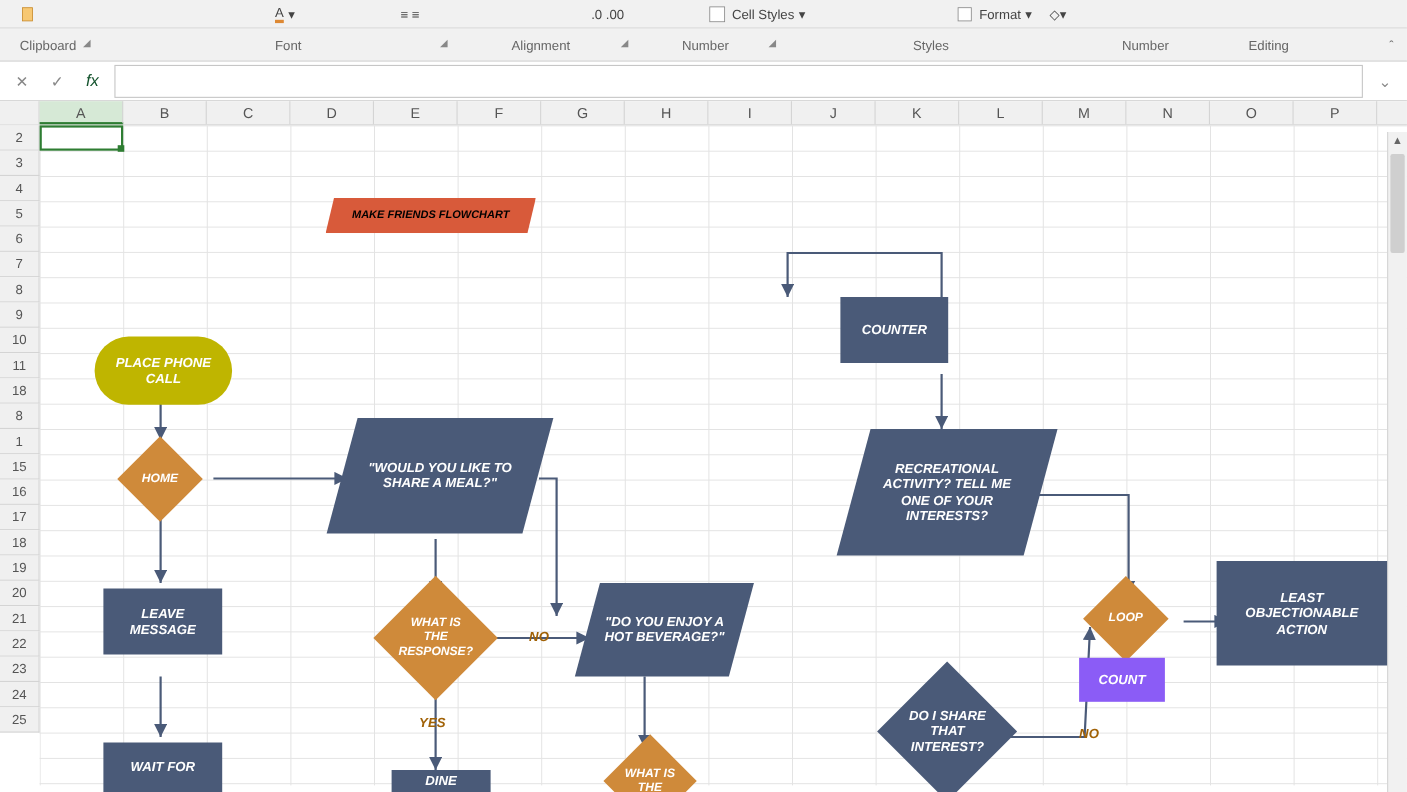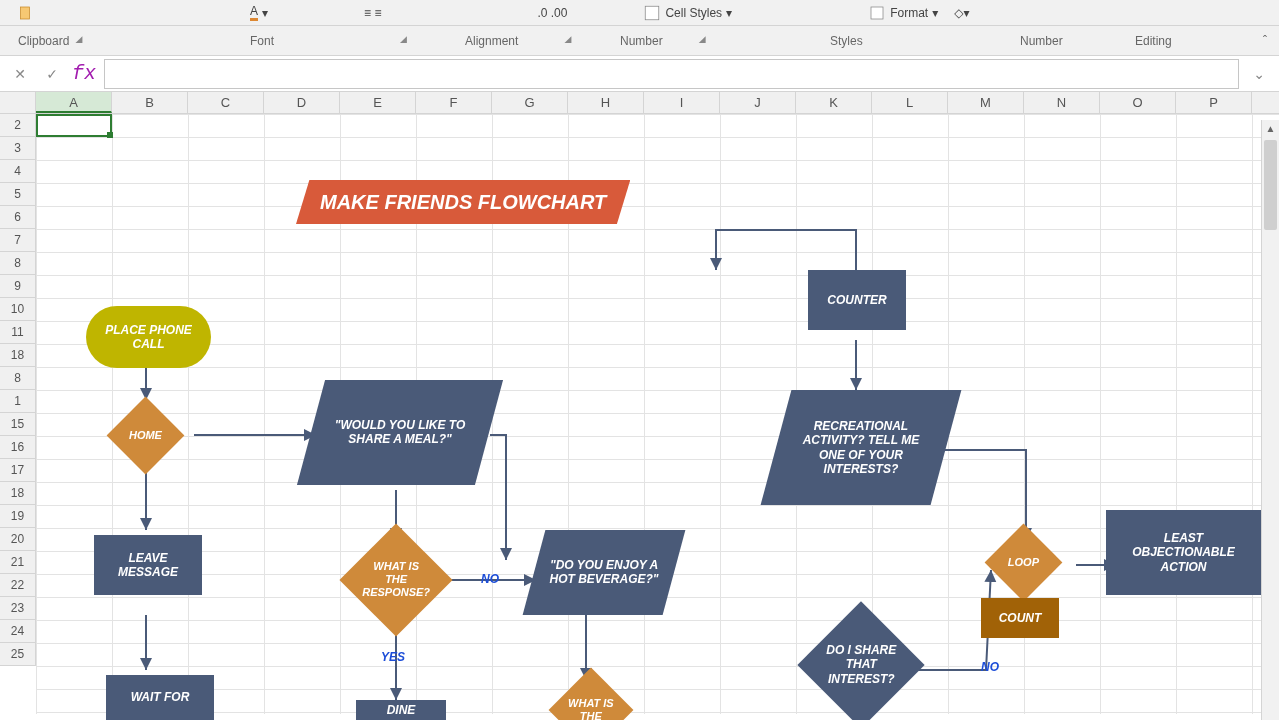--- a/index.html
+++ b/index.html
@@ -12,21 +12,21 @@
 .groups-row { height: 30px; background: #f1f1f1; border-bottom: 1px solid #d4d4d4; display: flex; align-items: center; font-size: 12px; color: #666; position: relative; }
 .group-label { position: absolute; display: flex; gap: 6px; }
 .dlg { font-size: 9px; color: #888; }
 .collapse-arrow { position: absolute; right: 12px; font-size: 12px; color: #666; cursor: pointer; }
 
 
 .formula-row { height: 36px; background: #fff; border-bottom: 1px solid #d4d4d4; display: flex; align-items: center; padding: 4px 8px; gap: 8px; }
 .name-box { width: 130px; height: 30px; border: 1px solid #c6c6c6; display: flex; align-items: center; padding: 0 6px; font-size: 14px; justify-content: space-between; }
 .name-box-drop { font-size: 10px; color: #666; }
 .fb-btn { width: 24px; height: 24px; display: flex; align-items: center; justify-content: center; color: #888; font-size: 14px; cursor: pointer; }
-.fx { font-style: italic; font-family: Liberation Mono, monospace; color: #a21caf; font-size: 20px; }
+.fx { font-style: italic; font-family: Liberation Sans, sans-serif; color: #14532d; font-size: 15px; }
 .formula-input { flex: 1; height: 30px; border: 1px solid #c6c6c6; padding: 0 6px; font-size: 14px; color: #333; }
 
 
 .grid-wrap { position: relative; background: #fff; }
 .col-headers { display: flex; height: 22px; background: #f0f0f0; border-bottom: 1px solid #d4d4d4; }
 .corner { width: 36px; border-right: 1px solid #d4d4d4; background: #f0f0f0; }
 .col-h { width: 76px; border-right: 1px solid #d4d4d4; text-align: center; font-size: 13px; color: #555; line-height: 22px; }
 .col-h.selected { background: #d6e9d6; border-bottom: 2px solid #2e7d32; }
 .row-headers { position: absolute; left: 0; top: 22px; width: 36px; }
 .row-h { height: 23px; border-bottom: 1px solid #d4d4d4; border-right: 1px solid #d4d4d4; background: #f0f0f0; text-align: center; font-size: 12px; color: #555; line-height: 23px; }
@@ -38,31 +38,31 @@
 .sel-cell::after { content:""; position:absolute; right:-3px; bottom:-3px; width:6px; height:6px; background:#2e7d32; }
 
 
 .vscroll { position: absolute; right: 0; top: 120px; width: 18px; bottom: 0; background: #f1f1f1; border-left: 1px solid #d4d4d4; }
 .vscroll .up, .vscroll .down { height: 18px; text-align:center; font-size:10px; color:#666; line-height:18px; }
 .vscroll .thumb { position:absolute; left:2px; right:2px; top:20px; height:90px; background:#cfcfcf; border-radius:2px; }
 
 
 .shape-layer { position: absolute; left: 36px; top: 140px; width: 1220px; height: 580px; pointer-events: none; }
 .shape { position: absolute; display: flex; align-items: center; justify-content: center; text-align: center; color: #fff; font-weight: 600; font-style: italic; font-size: 12px; padding: 6px; line-height: 1.2; }
-.banner { background: #d85a3a; color:#ffffff; font-style: italic; font-weight:600; font-size:20px; padding: 10px 24px; clip-path: polygon(4% 0, 100% 0, 96% 100%, 0 100%); }
+.banner { background: #d85a3a; color:#000000; font-style: italic; font-weight:600; font-size:10px; padding: 10px 24px; clip-path: polygon(4% 0, 100% 0, 96% 100%, 0 100%); }
 .terminator { background: #bfb500; border-radius: 50px; margin-top: 36px; }
 .process { background: #4a5a78; }
 .decision { background: #cf8a3a; transform: rotate(45deg); }
 .decision-inner { transform: rotate(-45deg); width: 140%; font-size: 11px; }
 .decision-lg { background: #4a5a78; transform: rotate(45deg); }
 .decision-lg .decision-inner { font-size: 12px; }
 .paral { background: #4a5a78; transform: skewX(-15deg); }
 .paral-inner { transform: skewX(15deg); padding: 0 8px; font-size: 12px; }
-.count-box { background: #a16207; font-weight: 600; }
-.edge-label { position: absolute; font-size: 12px; font-style: italic; color: #1d4ed8; font-weight:600; }
+.count-box { background: #8b5cf6; font-weight: 600; }
+.edge-label { position: absolute; font-size: 12px; font-style: italic; color: #a16207; font-weight:600; }
 
 svg.arrows { position:absolute; left:0; top:0; width:100%; height:100%; }
 svg.arrows line { stroke:#4a5a78; stroke-width:2; marker-end:url(#arr); }
 svg.arrows polyline { stroke:#4a5a78; stroke-width:2; fill:none; marker-end:url(#arr); }
 </style>
 </head>
 <body>
 
 <div class="ribbon-row">
   <div class="ribbon-item">
@@ -212,21 +212,21 @@
   <div class="shape banner" style="left:260px; top:40px;">MAKE FRIENDS FLOWCHART</div>
 
   <div class="shape terminator" style="left:50px; top:130px; width:125px; height:62px;">PLACE PHONE CALL</div>
 
   <div class="shape decision" style="left:82px; top:268px; width:55px; height:55px;">
       <div class="decision-inner">HOME</div>
     </div>
 
   <div class="shape process" style="left:58px; top:395px; width:108px; height:60px;">LEAVE MESSAGE</div>
 
-  <div class="shape process" style="left:58px; top:535px; width:108px; height:45px;margin-left:12px;">WAIT FOR</div>
+  <div class="shape process" style="left:58px; top:535px; width:108px; height:45px;">WAIT FOR</div>
 
   <div class="shape paral" style="left:275px; top:240px; width:178px; height:105px;">
       <div class="paral-inner">"WOULD YOU LIKE TO SHARE A MEAL?"</div>
     </div>
 
   <div class="shape decision" style="left:320px; top:400px; width:80px; height:80px;">
       <div class="decision-inner">WHAT IS THE RESPONSE?</div>
     </div>
 
   <div class="edge-label" style="left:445px; top:432px;">NO</div>
@@ -235,31 +235,31 @@
   <div class="shape process" style="left:320px; top:560px; width:90px; height:20px;">DINE</div>
 
   <div class="shape paral" style="left:498px; top:390px; width:140px; height:85px;">
       <div class="paral-inner">"DO YOU ENJOY A HOT BEVERAGE?"</div>
     </div>
 
   <div class="shape decision" style="left:525px; top:540px; width:60px; height:60px;">
       <div class="decision-inner">WHAT IS THE</div>
     </div>
 
-  <div class="shape process" style="left:772px; top:130px; width:98px; height:60px;">COUNTER</div>
+  <div class="shape process" style="left:728px; top:130px; width:98px; height:60px;">COUNTER</div>
 
   <div class="shape paral" style="left:740px; top:250px; width:170px; height:115px;">
       <div class="paral-inner">RECREATIONAL ACTIVITY? TELL ME ONE OF YOUR INTERESTS?</div>
     </div>
 
   <div class="shape decision-lg" style="left:780px; top:480px; width:90px; height:90px;">
       <div class="decision-inner">DO I SHARE THAT INTEREST?</div>
     </div>
   <div class="edge-label" style="left:945px; top:520px;">NO</div>
 
   <div class="shape decision" style="left:960px; top:395px; width:55px; height:55px;">
       <div class="decision-inner">LOOP</div>
     </div>
 
   <div class="shape count-box" style="left:945px; top:458px; width:78px; height:40px;">COUNT</div>
 
-  <div class="shape process" style="left:1070px; top:370px; width:155px; height:85px;">LEAST OBJECTIONABLE ACTION</div>
+  <div class="shape process" style="left:1070px; top:370px; width:155px; height:95px;">LEAST OBJECTIONABLE ACTION</div>
 </div>
 
 </body></html>

